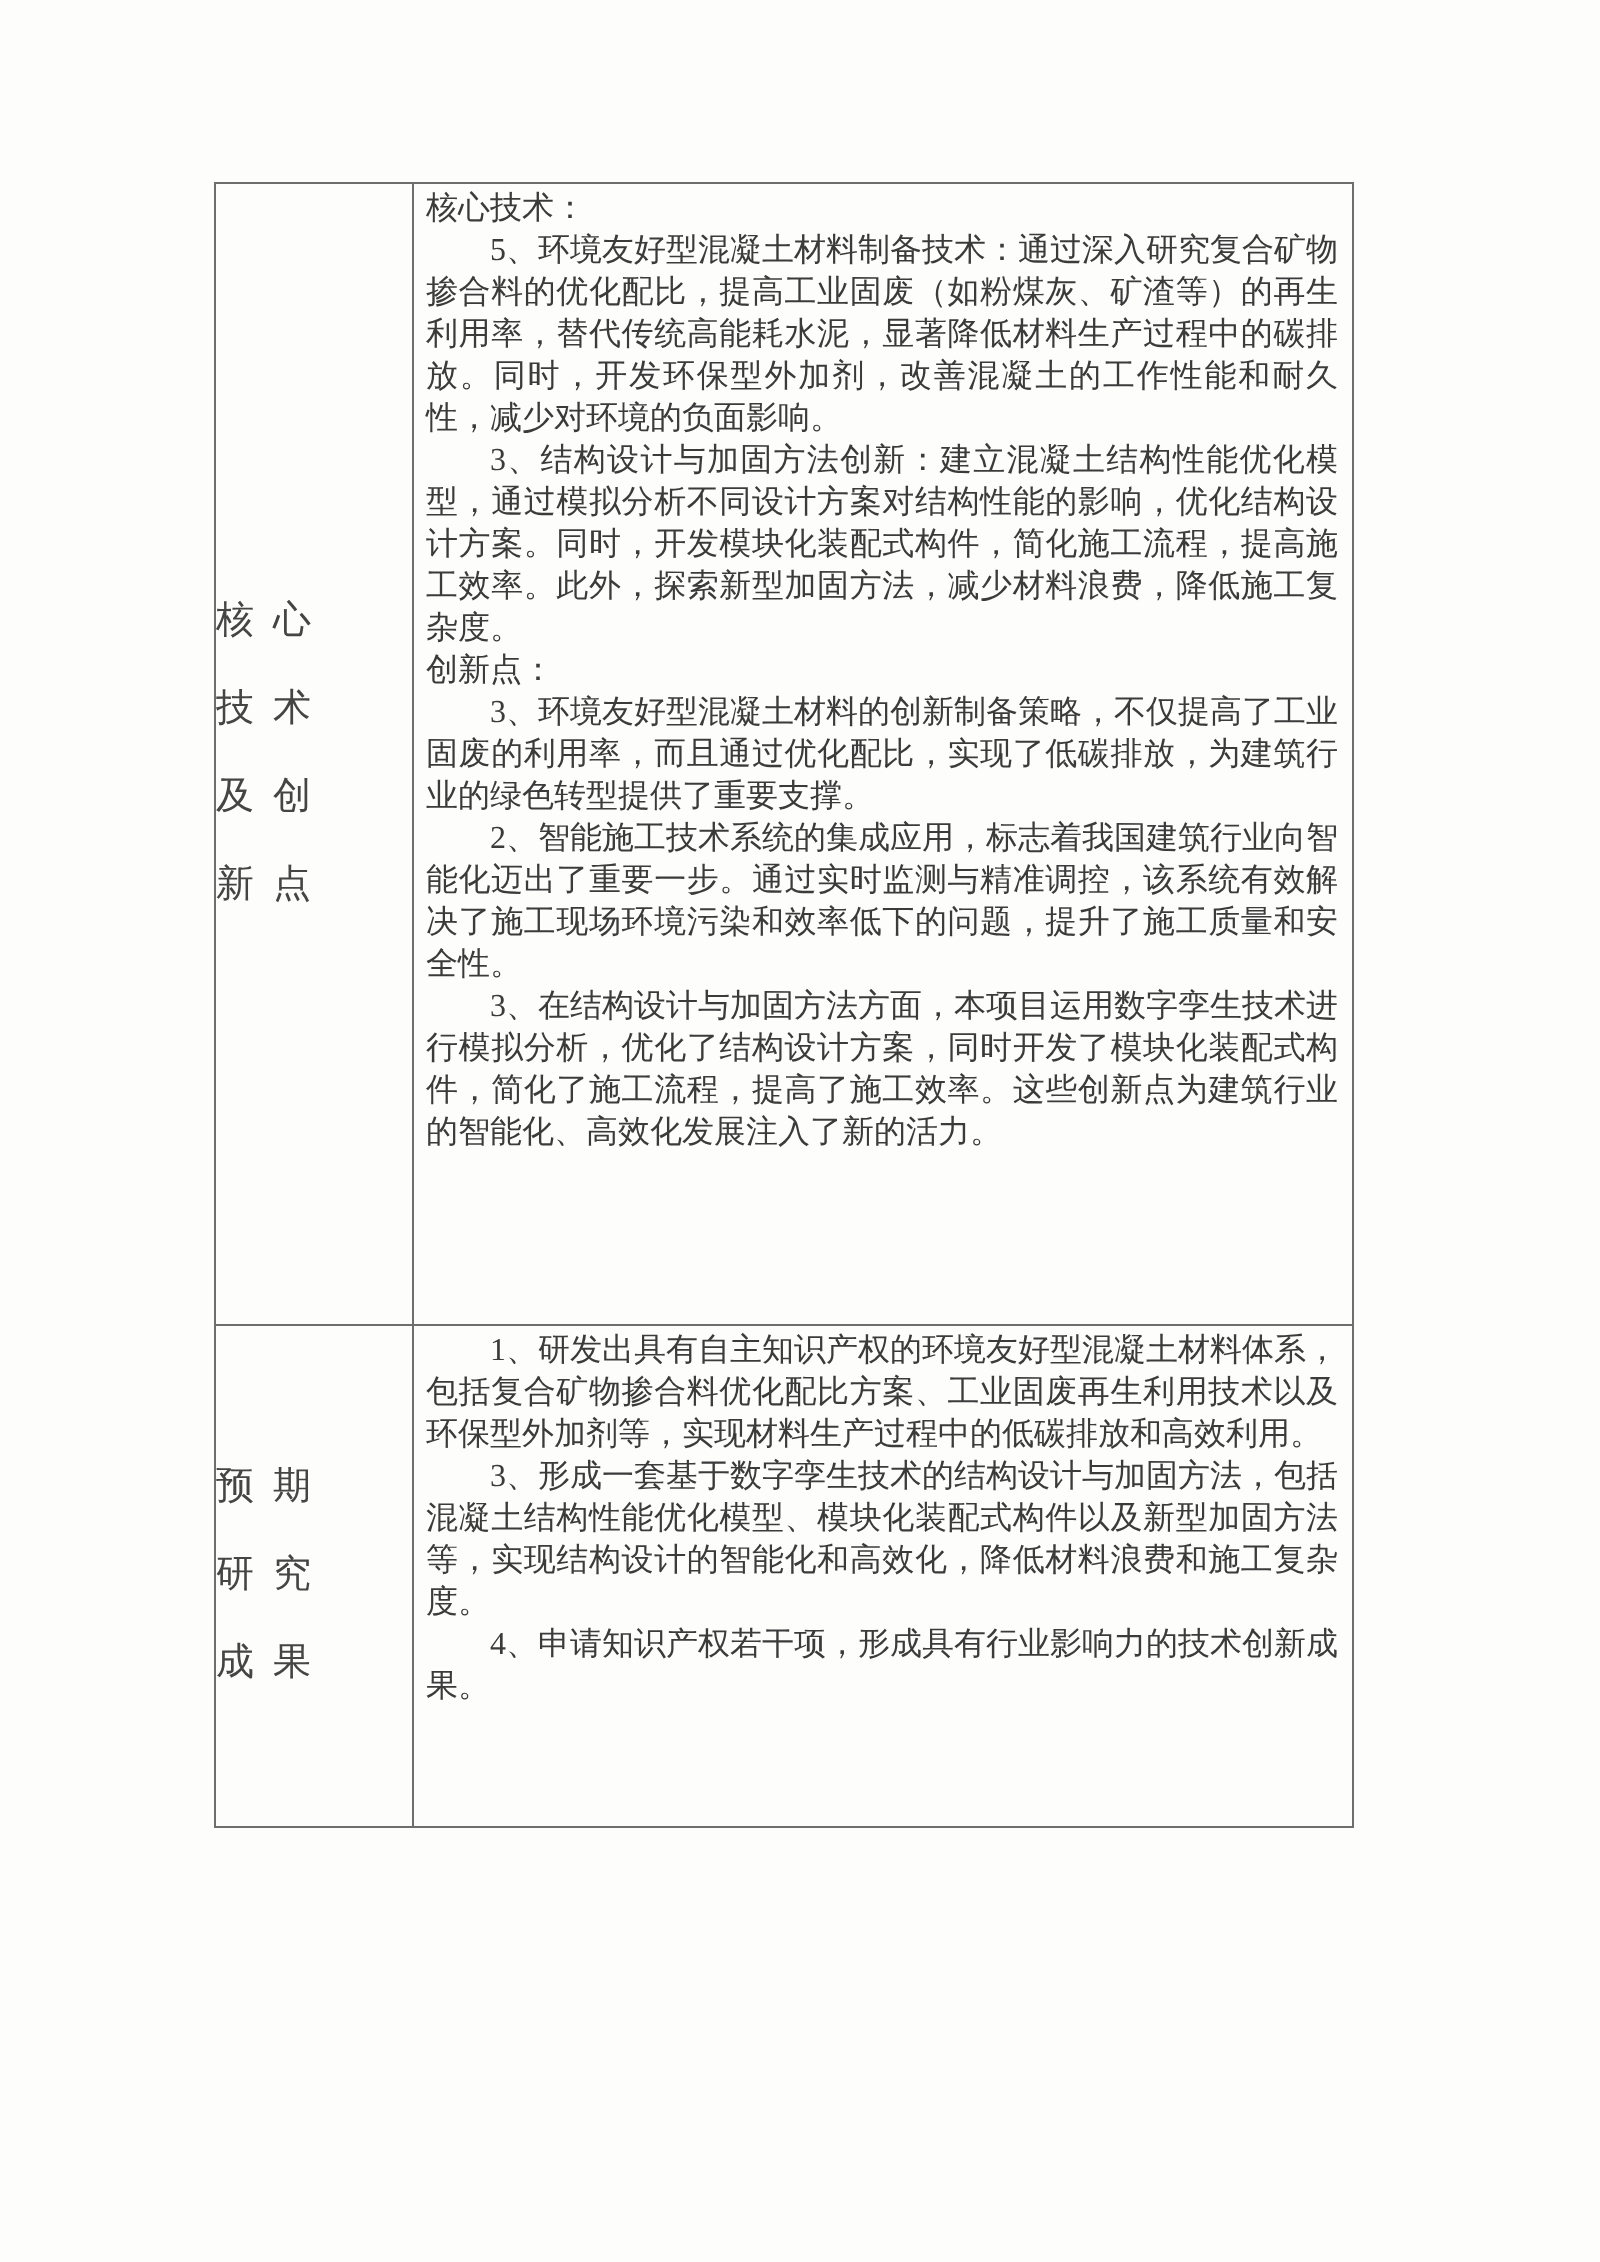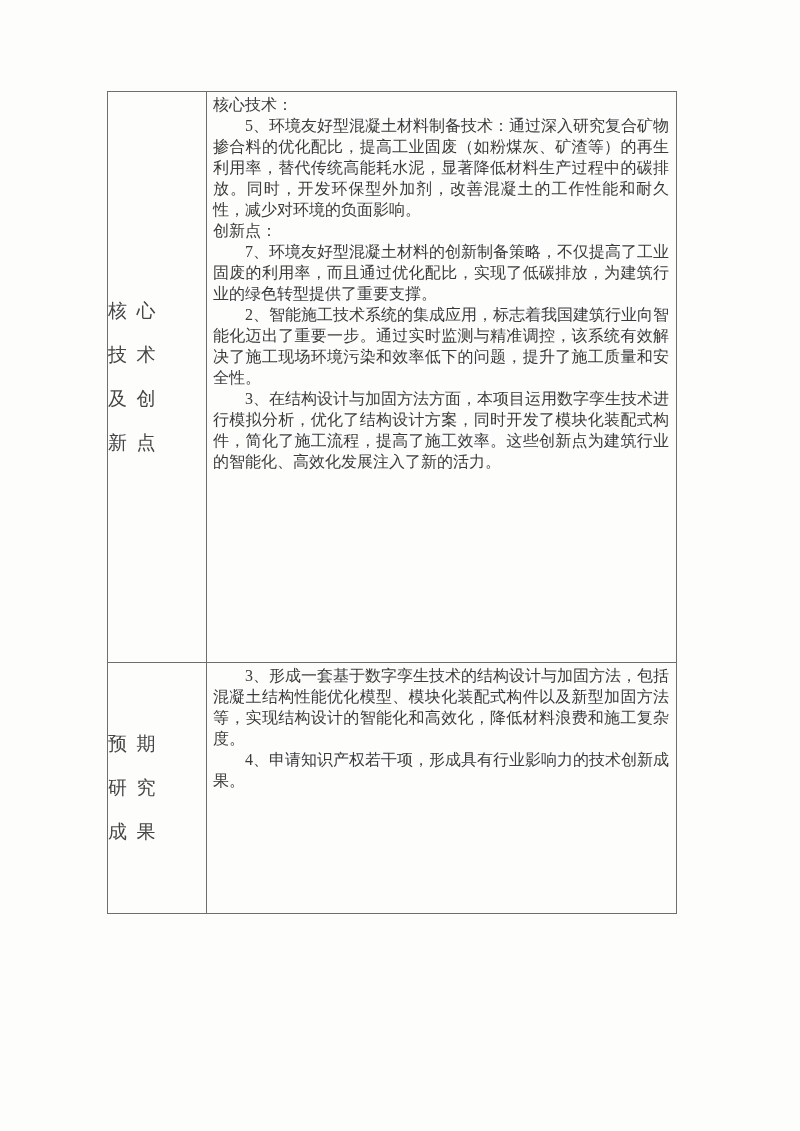--- a/index.html
+++ b/index.html
@@ -63,33 +63,35 @@
     <div class="trow trow-core">
       <div class="label-cell">
         <div class="label-line">核心</div>
         <div class="label-line">技术</div>
         <div class="label-line">及创</div>
         <div class="label-line">新点</div>
       </div>
       <div class="content-cell">
         <p class="para">核心技术：</p>
         <p class="para indent">5、环境友好型混凝土材料制备技术：通过深入研究复合矿物掺合料的优化配比，提高工业固废（如粉煤灰、矿渣等）的再生利用率，替代传统高能耗水泥，显著降低材料生产过程中的碳排放。同时，开发环保型外加剂，改善混凝土的工作性能和耐久性，减少对环境的负面影响。</p>
+        <p class="para indent">3、结构设计与加固方法创新：建立混凝土结构性能优化模型，通过模拟分析不同设计方案对结构性能的影响，优化结构设计方案。同时，开发模块化装配式构件，简化施工流程，提高施工效率。此外，探索新型加固方法，减少材料浪费，降低施工复杂度。</p>
         <p class="para">创新点：</p>
-        <p class="para indent">7、环境友好型混凝土材料的创新制备策略，不仅提高了工业固废的利用率，而且通过优化配比，实现了低碳排放，为建筑行业的绿色转型提供了重要支撑。</p>
+        <p class="para indent">3、环境友好型混凝土材料的创新制备策略，不仅提高了工业固废的利用率，而且通过优化配比，实现了低碳排放，为建筑行业的绿色转型提供了重要支撑。</p>
         <p class="para indent">2、智能施工技术系统的集成应用，标志着我国建筑行业向智能化迈出了重要一步。通过实时监测与精准调控，该系统有效解决了施工现场环境污染和效率低下的问题，提升了施工质量和安全性。</p>
         <p class="para indent">3、在结构设计与加固方法方面，本项目运用数字孪生技术进行模拟分析，优化了结构设计方案，同时开发了模块化装配式构件，简化了施工流程，提高了施工效率。这些创新点为建筑行业的智能化、高效化发展注入了新的活力。</p>
       </div>
     </div>
 
     <div class="trow trow-expected">
       <div class="label-cell">
         <div class="label-line">预期</div>
         <div class="label-line">研究</div>
         <div class="label-line">成果</div>
       </div>
       <div class="content-cell">
+        <p class="para indent">1、研发出具有自主知识产权的环境友好型混凝土材料体系，包括复合矿物掺合料优化配比方案、工业固废再生利用技术以及环保型外加剂等，实现材料生产过程中的低碳排放和高效利用。</p>
         <p class="para indent">3、形成一套基于数字孪生技术的结构设计与加固方法，包括混凝土结构性能优化模型、模块化装配式构件以及新型加固方法等，实现结构设计的智能化和高效化，降低材料浪费和施工复杂度。</p>
         <p class="para indent">4、申请知识产权若干项，形成具有行业影响力的技术创新成果。</p>
       </div>
     </div>
 
   </div>
 </div>
 
 </body></html>

